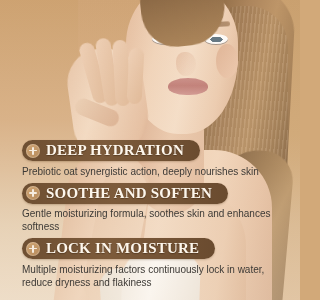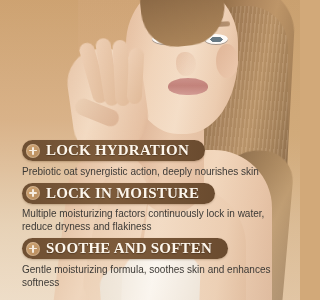--- a/index.html
+++ b/index.html
@@ -276,35 +276,35 @@
     <div class="garment2"></div>
     <div class="garment"></div>
   </div>
   <div class="soft-overlay"></div>
 
   <div class="features">
 
     <div class="feature">
       <div class="pill">
         <span class="plus-icon"></span>
-        <span class="pill-title">LOCK HYDRATION</span>
+        <span class="pill-title">DEEP HYDRATION</span>
       </div>
       <div class="desc">Prebiotic oat synergistic action, deeply nourishes skin</div>
+    </div>
+
+    <div class="feature">
+      <div class="pill">
+        <span class="plus-icon"></span>
+        <span class="pill-title">SOOTHE AND SOFTEN</span>
+      </div>
+      <div class="desc">Gentle moisturizing formula, soothes skin and enhances softness</div>
     </div>
 
     <div class="feature">
       <div class="pill">
         <span class="plus-icon"></span>
         <span class="pill-title">LOCK IN MOISTURE</span>
       </div>
       <div class="desc">Multiple moisturizing factors continuously lock in water, reduce dryness and flakiness</div>
     </div>
 
-    <div class="feature">
-      <div class="pill">
-        <span class="plus-icon"></span>
-        <span class="pill-title">SOOTHE AND SOFTEN</span>
-      </div>
-      <div class="desc">Gentle moisturizing formula, soothes skin and enhances softness</div>
-    </div>
-
   </div>
 </div>
 
 </body></html>

